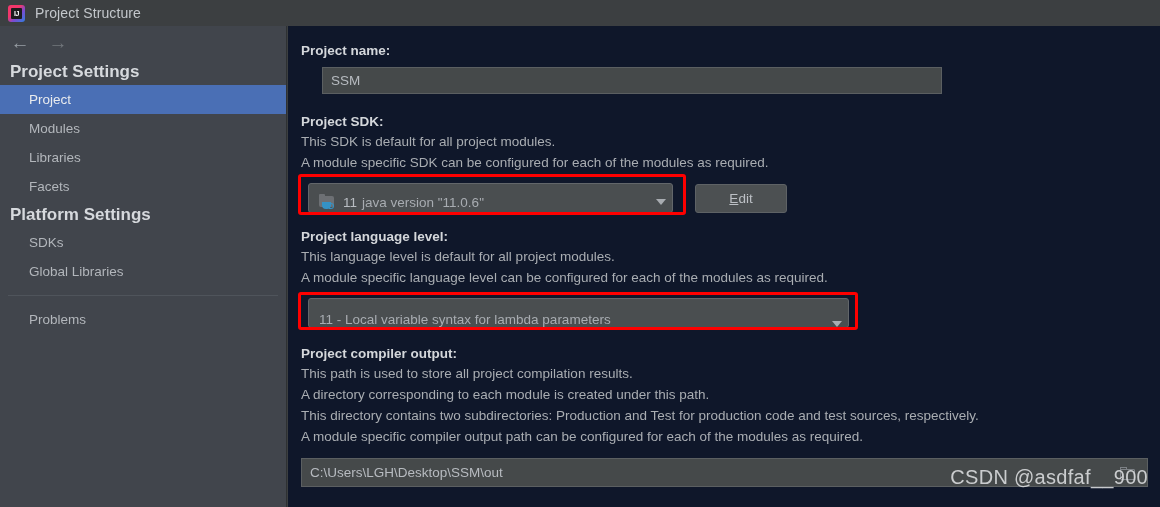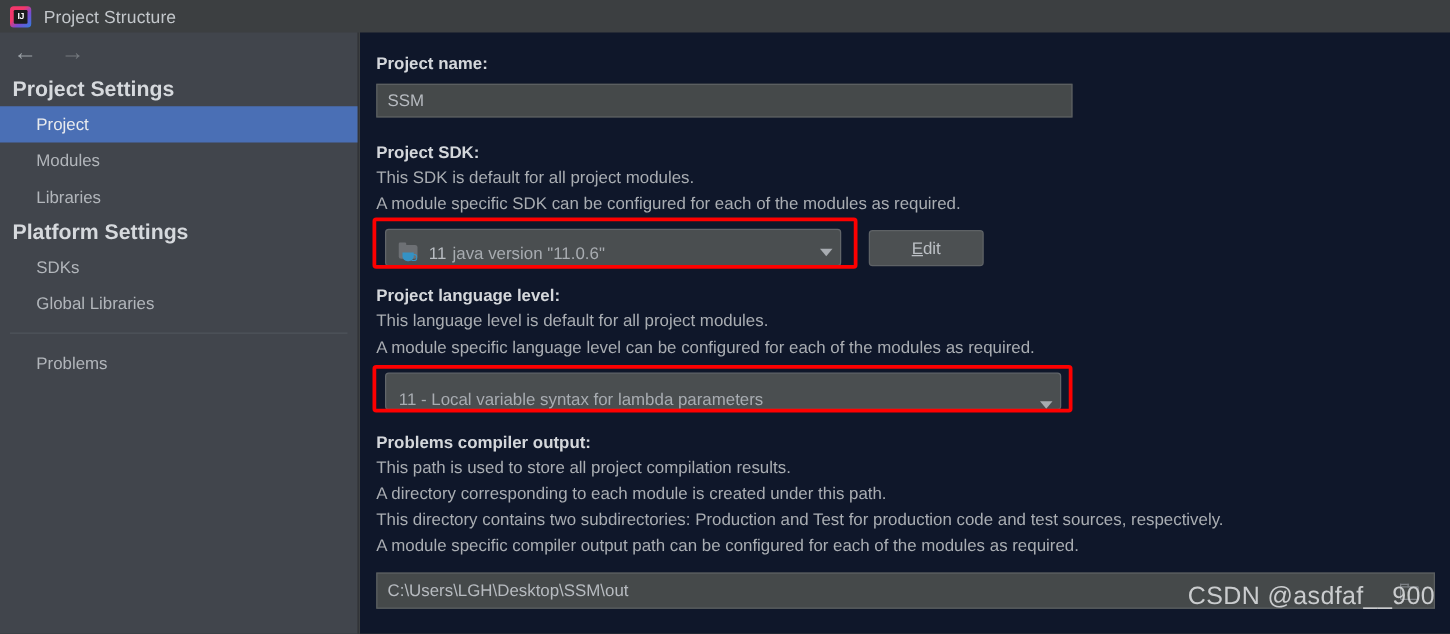--- a/index.html
+++ b/index.html
@@ -284,41 +284,44 @@
 
     <div class="side-item selected">
       <span>Project</span>
     </div>
     <div class="side-item">
       <span>Modules</span>
     </div>
     <div class="side-item">
       <span>Libraries</span>
     </div>
+    <div class="side-item">
+      <span>Facets</span>
+    </div>
 
     <div class="group-title">Platform Settings</div>
 
     <div class="side-item">
       <span>SDKs</span>
     </div>
     <div class="side-item">
       <span>Global Libraries</span>
     </div>
 
     <div class="side-sep"></div>
 
     <div class="side-item">
       <span>Problems</span>
     </div>
   </div>
 
   <div class="content">
 
     <div class="label-bold" style="margin-top:9px;">Project name:</div>
-    <div class="field" style="width:557px; margin-top:7px;">
+    <div class="field" style="width:620px; margin-top:7px;margin-left:21px;">
       <span>SSM</span>
     </div>
 
     <div class="label-bold" style="margin-top:18px;">Project SDK:</div>
     <div class="desc-line">This SDK is default for all project modules.</div>
     <div class="desc-line">A module specific SDK can be configured for each of the modules as required.</div>
 
     <div style="display:flex; align-items:center; gap:22px; margin-top:10px; margin-left:7px;">
       <div class="combo" style="width:365px;">
         <span class="sdk-icon">
@@ -337,21 +340,21 @@
 
     <div class="label-bold" style="margin-top:14px;">Project language level:</div>
     <div class="desc-line">This language level is default for all project modules.</div>
     <div class="desc-line">A module specific language level can be configured for each of the modules as required.</div>
 
     <div class="combo" style="width:541px; margin-top:10px; margin-left:7px;align-items:flex-end;">
       <span>11 - Local variable syntax for lambda parameters</span>
       <span class="caret"></span>
     </div>
 
-    <div class="label-bold" style="margin-top:16px;">Problems compiler output:</div>
+    <div class="label-bold" style="margin-top:16px;">Project compiler output:</div>
     <div class="desc-line">This path is used to store all project compilation results.</div>
     <div class="desc-line">A directory corresponding to each module is created under this path.</div>
     <div class="desc-line">This directory contains two subdirectories: Production and Test for production code and test sources, respectively.</div>
     <div class="desc-line">A module specific compiler output path can be configured for each of the modules as required.</div>
 
     <div class="field" style="width:847px; height:29px; margin-top:11px; position:relative;">
       <span>C:\Users\LGH\Desktop\SSM\out</span>
       <span class="browse-icon">
         <span class="f"></span>
         <span class="tab"></span>

